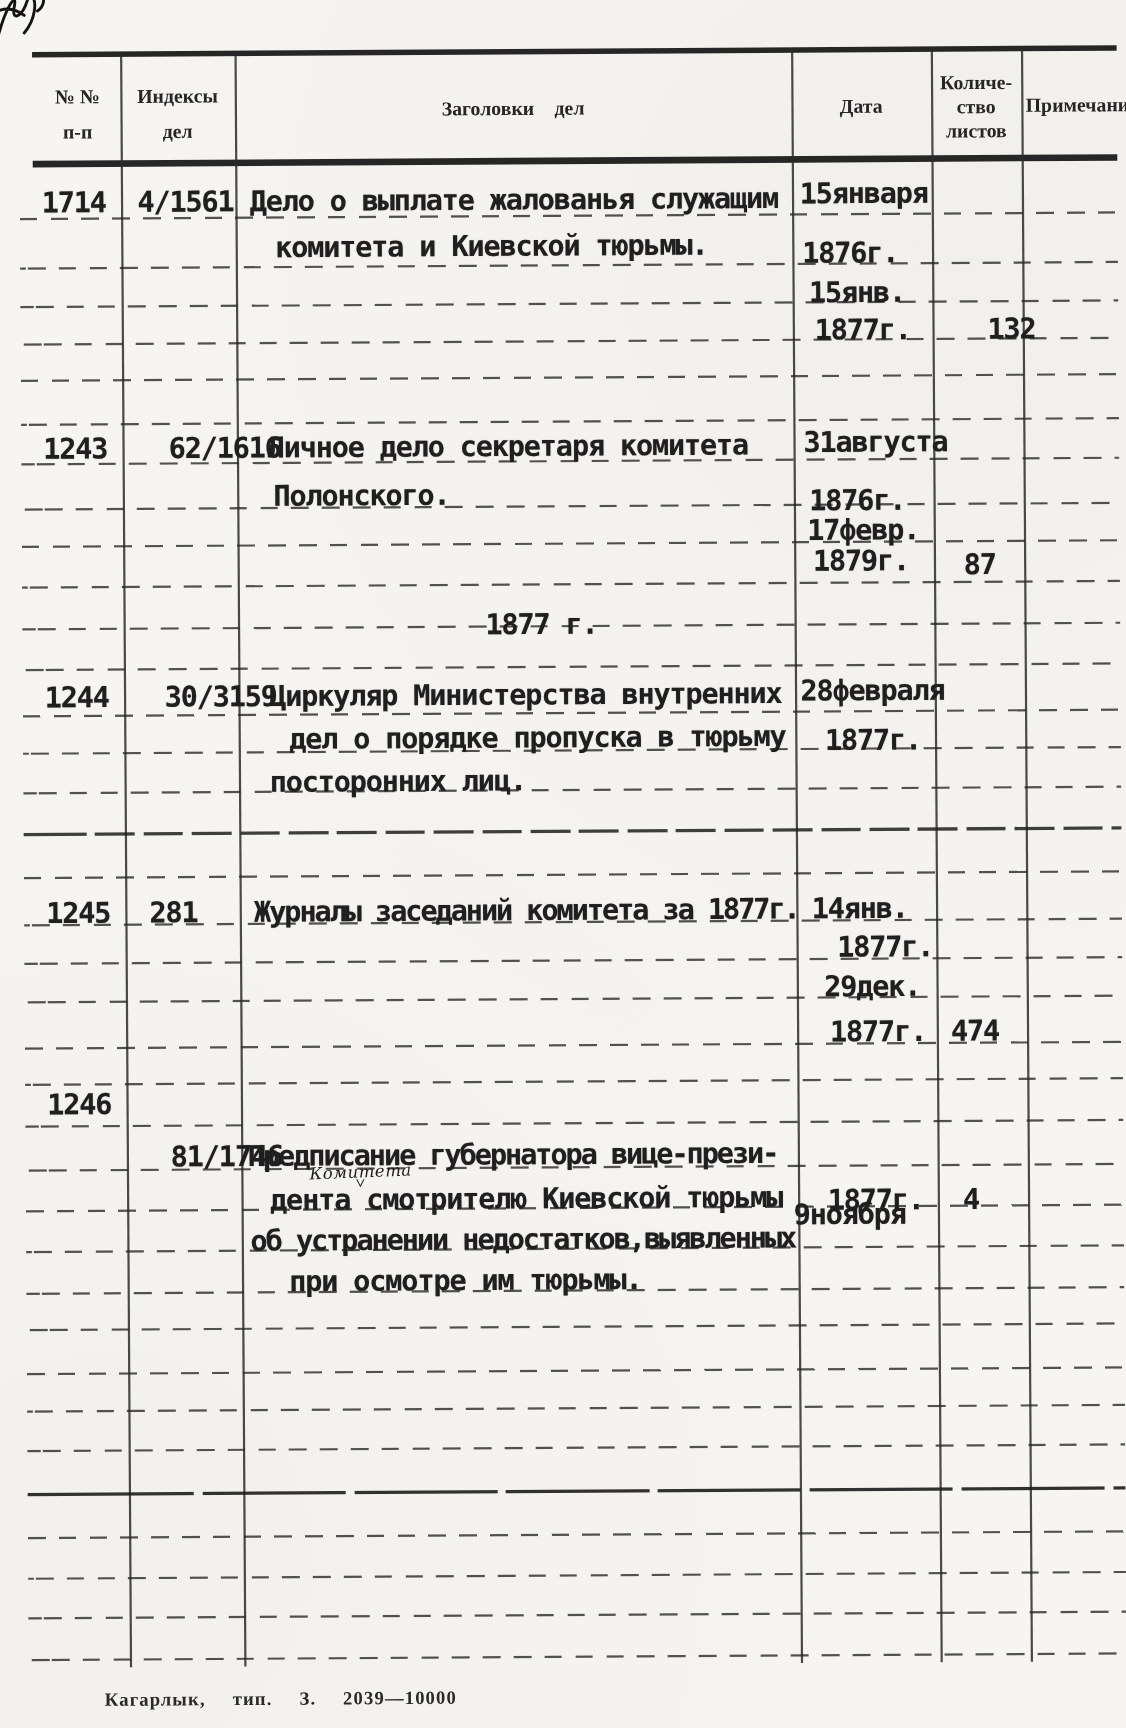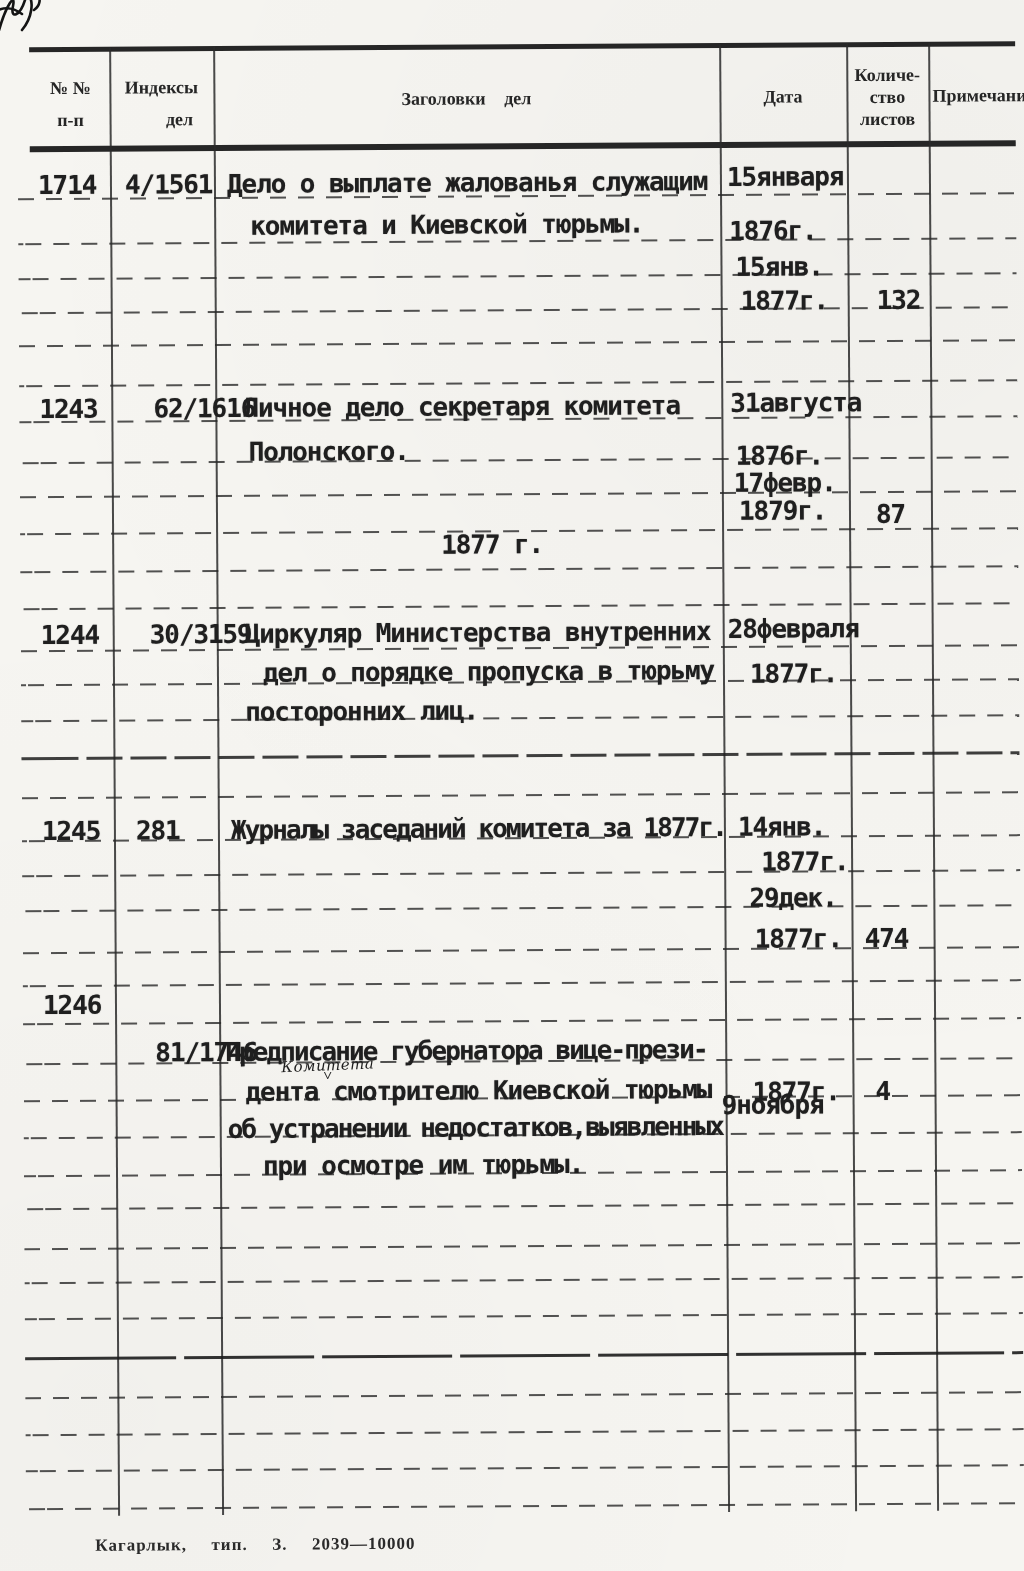--- a/index.html
+++ b/index.html
@@ -92,49 +92,49 @@
         <div class="rule rs" style="top: 1357px; background-position: 21px 0px;"></div>
         <div class="rule" style="top: 1397px; background-position: 0px 0px;"></div>
         <div class="rule" style="top: 1434px; background-position: 7px 0px;"></div>
         <div class="rule" style="top: 1470px; background-position: 14px 0px;"></div>
         <div class="rule" style="top: 1508px; background-position: 21px 0px;"></div>
       </div>
 
     <div class="h" style="left:40px;top:78px;width:78px">№ №</div>
     <div class="h" style="left:40px;top:110px;width:78px">п-п</div>
     <div class="h" style="left:118px;top:78px;width:104px">Индексы</div>
-    <div class="h" style="left:136px;top:110px;width:104px">дел</div>
+    <div class="h" style="left:118px;top:110px;width:104px">дел</div>
     <div class="h" style="left:222px;top:91px;width:506px;word-spacing:14px">Заголовки дел</div>
     <div class="h" style="left:728px;top:91px;width:127px">Дата</div>
     <div class="h" style="left:855px;top:70px;width:82px">Количе-</div>
     <div class="h" style="left:855px;top:92px;width:82px">ство</div>
     <div class="h" style="left:855px;top:114px;width:82px">листов</div>
     <div class="h" style="left:941px;top:91px;text-align:left">Примечания</div>
 
     <div class="t" style="left:46px;top:170px">1714</div>
     <div class="t" style="left:133px;top:170px">4/1561</div>
     <div class="t" style="left:235px;top:170px">Дело о выплате жалованья служащим</div>
     <div class="t" style="left:735px;top:166px">15января</div>
     <div class="t" style="left:258px;top:212px">комитета и Киевской тюрьмы.</div>
     <div class="t" style="left:737px;top:220px">1876г.</div>
     <div class="t" style="left:743px;top:256px">15янв.</div>
     <div class="t" style="left:748px;top:290px">1877г.</div>
-    <div class="t" style="left:884px;top:290px">132</div>
+    <div class="t" style="left:905px;top:290px">132</div>
 
     <div class="t" style="left:46px;top:394px">1243</div>
     <div class="t" style="left:160px;top:394px">62/1616</div>
     <div class="t" style="left:250px;top:394px">Личное дело секретаря комитета</div>
     <div class="t" style="left:737px;top:392px">31августа</div>
     <div class="t" style="left:255px;top:438px">Полонского.</div>
     <div class="t" style="left:742px;top:445px">1876г.</div>
     <div class="t" style="left:740px;top:472px">17февр.</div>
     <div class="t" style="left:745px;top:500px">1879г.</div>
     <div class="t" style="left:882px;top:504px">87</div>
 
-    <div class="t" style="left:447px;top:532px">1877 г.</div>
+    <div class="t" style="left:447px;top:556px">1877 г.</div>
 
     <div class="t" style="left:46px;top:620px">1244</div>
     <div class="t" style="left:155px;top:620px">30/3159</div>
     <div class="t" style="left:250px;top:620px">Циркуляр Министерства внутренних</div>
     <div class="t" style="left:733px;top:618px">28февраля</div>
     <div class="t" style="left:268px;top:659px">дел о порядке пропуска в тюрьму</div>
     <div class="t" style="left:755px;top:663px">1877г.</div>
     <div class="t" style="left:250px;top:698px">посторонних лиц.</div>
 
     <div class="t" style="left:46px;top:816px">1245</div>

